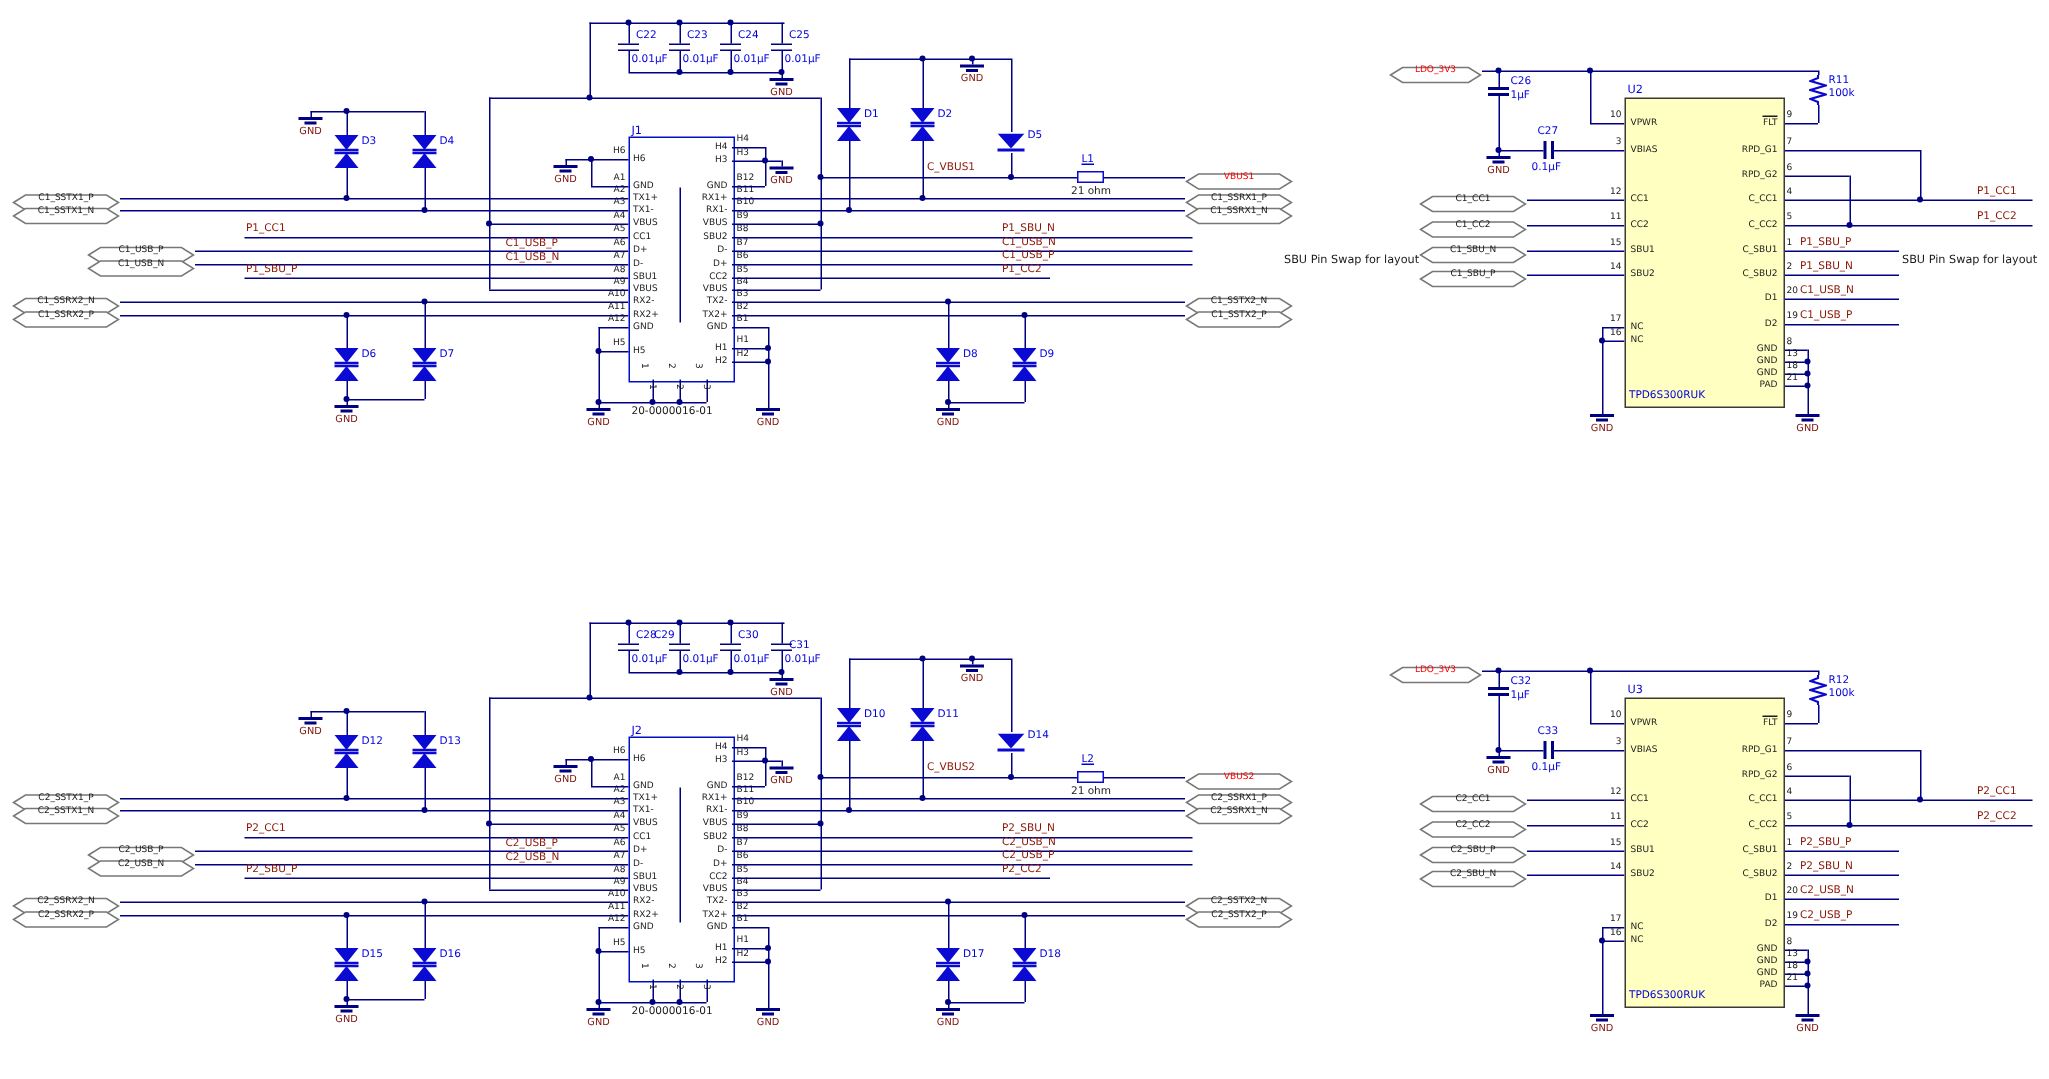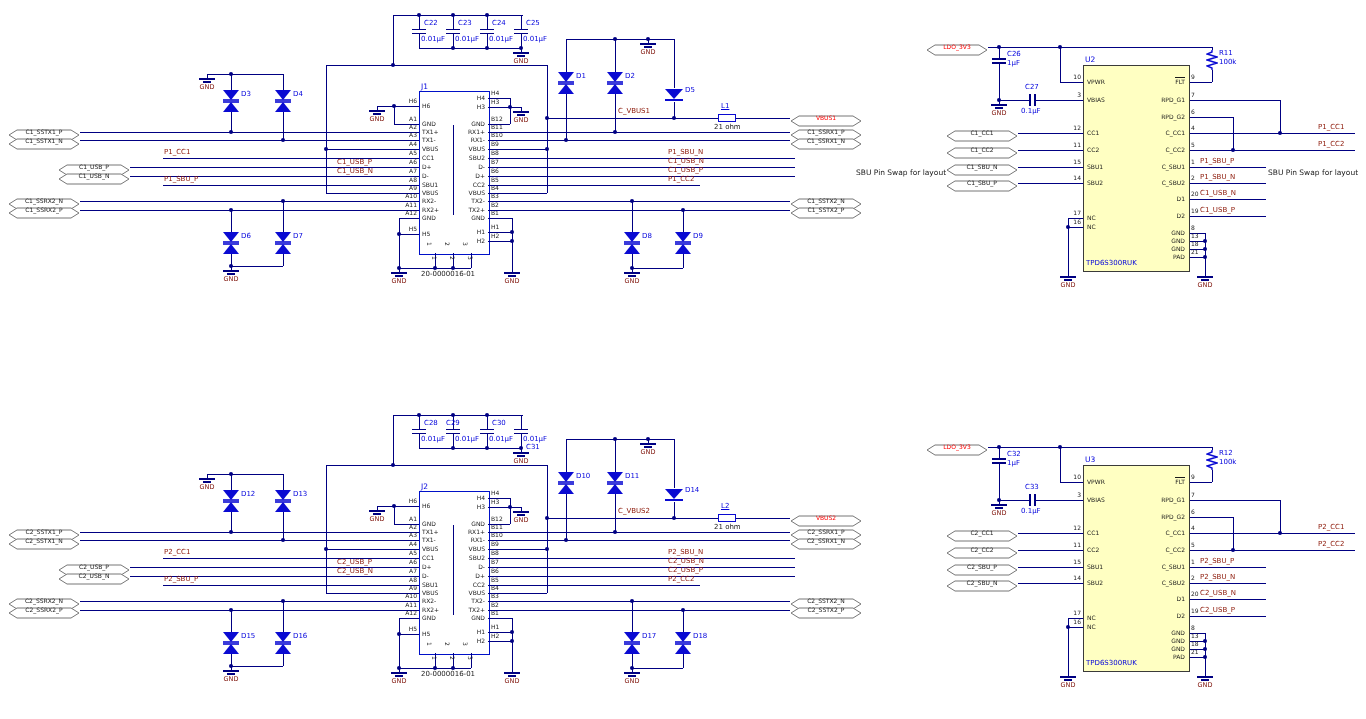--- a/index.html
+++ b/index.html
@@ -519,33 +519,33 @@
     <div class="w" style="left: 418.5px; top: 415px; width: 1.2px; height: 13.5px;"></div>
     <div class="w" style="left: 412px; top: 428.5px; width: 14px; height: 1.6px;"></div>
     <div class="w" style="left: 412px; top: 432.5px; width: 14px; height: 1.6px;"></div>
     <div class="w" style="left: 418.5px; top: 433.5px; width: 1.2px; height: 14.5px;"></div>
     <div class="t f7 blue" style="left: 424px; top: 419.5px;">C28</div>
     <div class="t f7 blue" style="left: 421px; top: 435.5px;">0.01µF</div>
     <div class="w" style="left: 452.5px; top: 415px; width: 1.2px; height: 13.5px;"></div>
     <div class="w" style="left: 446px; top: 428.5px; width: 14px; height: 1.6px;"></div>
     <div class="w" style="left: 446px; top: 432.5px; width: 14px; height: 1.6px;"></div>
     <div class="w" style="left: 452.5px; top: 433.5px; width: 1.2px; height: 14.5px;"></div>
-    <div class="t f7 blue" style="left: 446px; top: 419.5px;">C29</div>
+    <div class="t f7 blue" style="left: 436px; top: 419.5px;">C29</div>
     <div class="t f7 blue" style="left: 455px; top: 435.5px;">0.01µF</div>
     <div class="w" style="left: 486.5px; top: 415px; width: 1.2px; height: 13.5px;"></div>
     <div class="w" style="left: 480px; top: 428.5px; width: 14px; height: 1.6px;"></div>
     <div class="w" style="left: 480px; top: 432.5px; width: 14px; height: 1.6px;"></div>
     <div class="w" style="left: 486.5px; top: 433.5px; width: 1.2px; height: 14.5px;"></div>
     <div class="t f7 blue" style="left: 492px; top: 419.5px;">C30</div>
     <div class="t f7 blue" style="left: 489px; top: 435.5px;">0.01µF</div>
     <div class="w" style="left: 520.5px; top: 415px; width: 1.2px; height: 13.5px;"></div>
     <div class="w" style="left: 514px; top: 428.5px; width: 14px; height: 1.6px;"></div>
     <div class="w" style="left: 514px; top: 432.5px; width: 14px; height: 1.6px;"></div>
     <div class="w" style="left: 520.5px; top: 433.5px; width: 1.2px; height: 14.5px;"></div>
-    <div class="t f7 blue" style="left: 526px; top: 444px;">C31</div>
+    <div class="t f7 blue" style="left: 526px; top: 427px;">C31</div>
     <div class="t f7 blue" style="left: 523px; top: 435.5px;">0.01µF</div>
     <div class="d" style="left: 417.2px; top: 413.2px;"></div>
     <div class="d" style="left: 451.2px; top: 413.2px;"></div>
     <div class="d" style="left: 485.2px; top: 413.2px;"></div>
     <div class="d" style="left: 451.2px; top: 446.2px;"></div>
     <div class="d" style="left: 485.2px; top: 446.2px;"></div>
     <div class="d" style="left: 519.2px; top: 446.2px;"></div>
     <div class="d" style="left: 391.2px; top: 463.2px;"></div>
     <div class="w" style="left: 520.5px; top: 448px; width: 1.2px; height: 4px;"></div>
     <div class="w" style="left: 513px; top: 452px; width: 16px; height: 1.6px;"></div>

